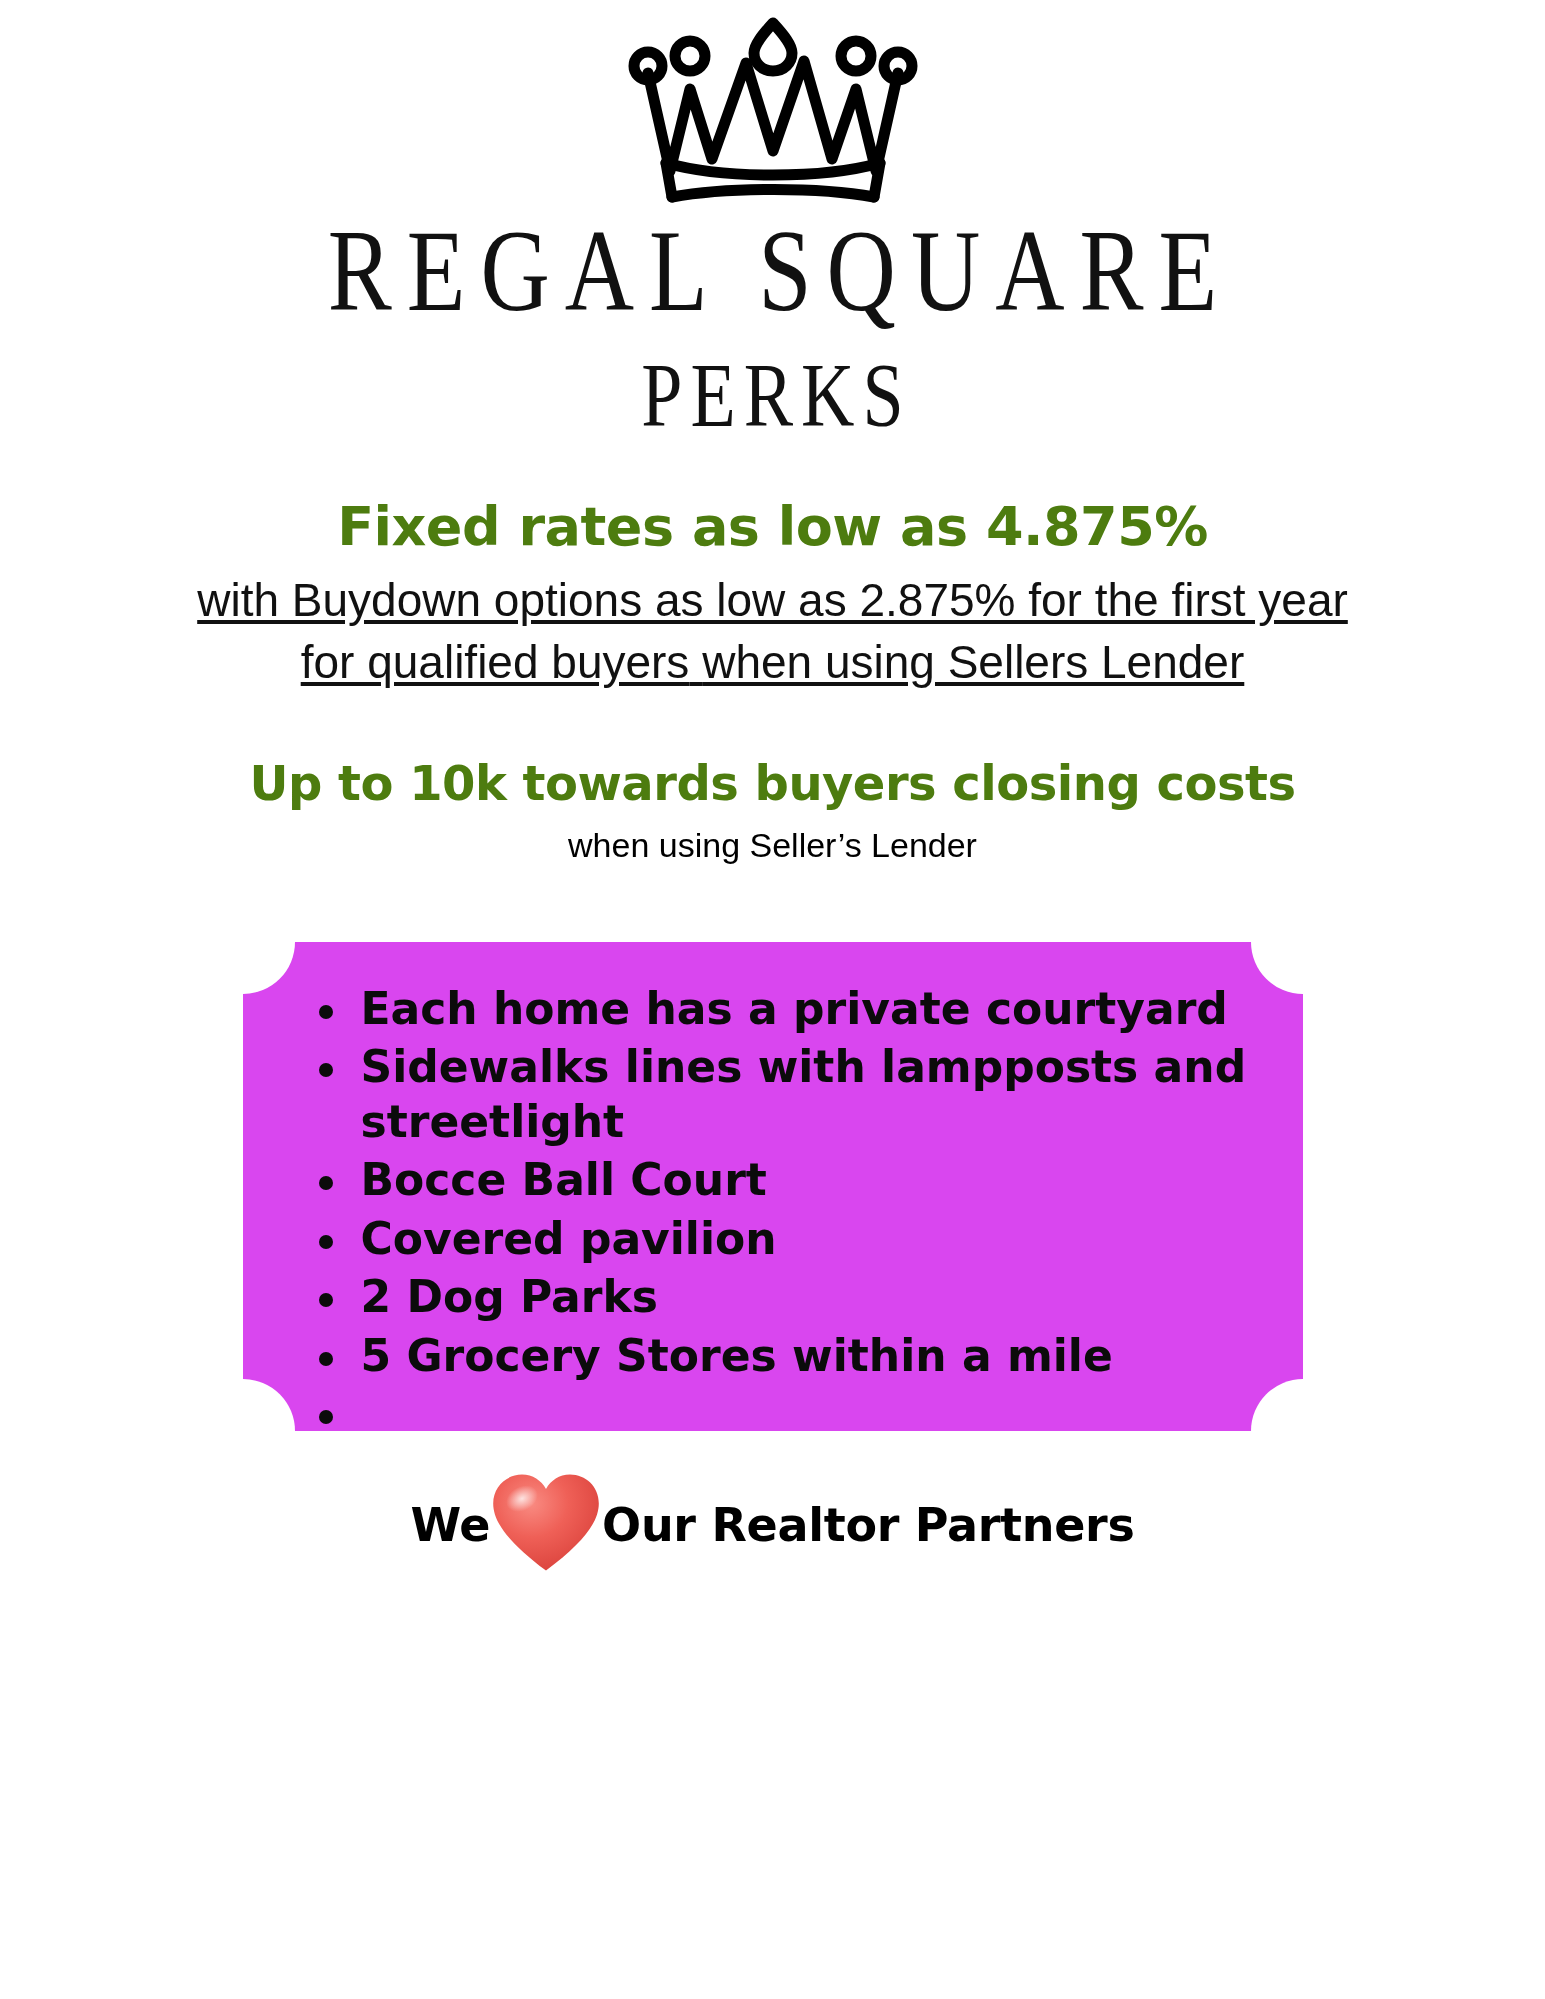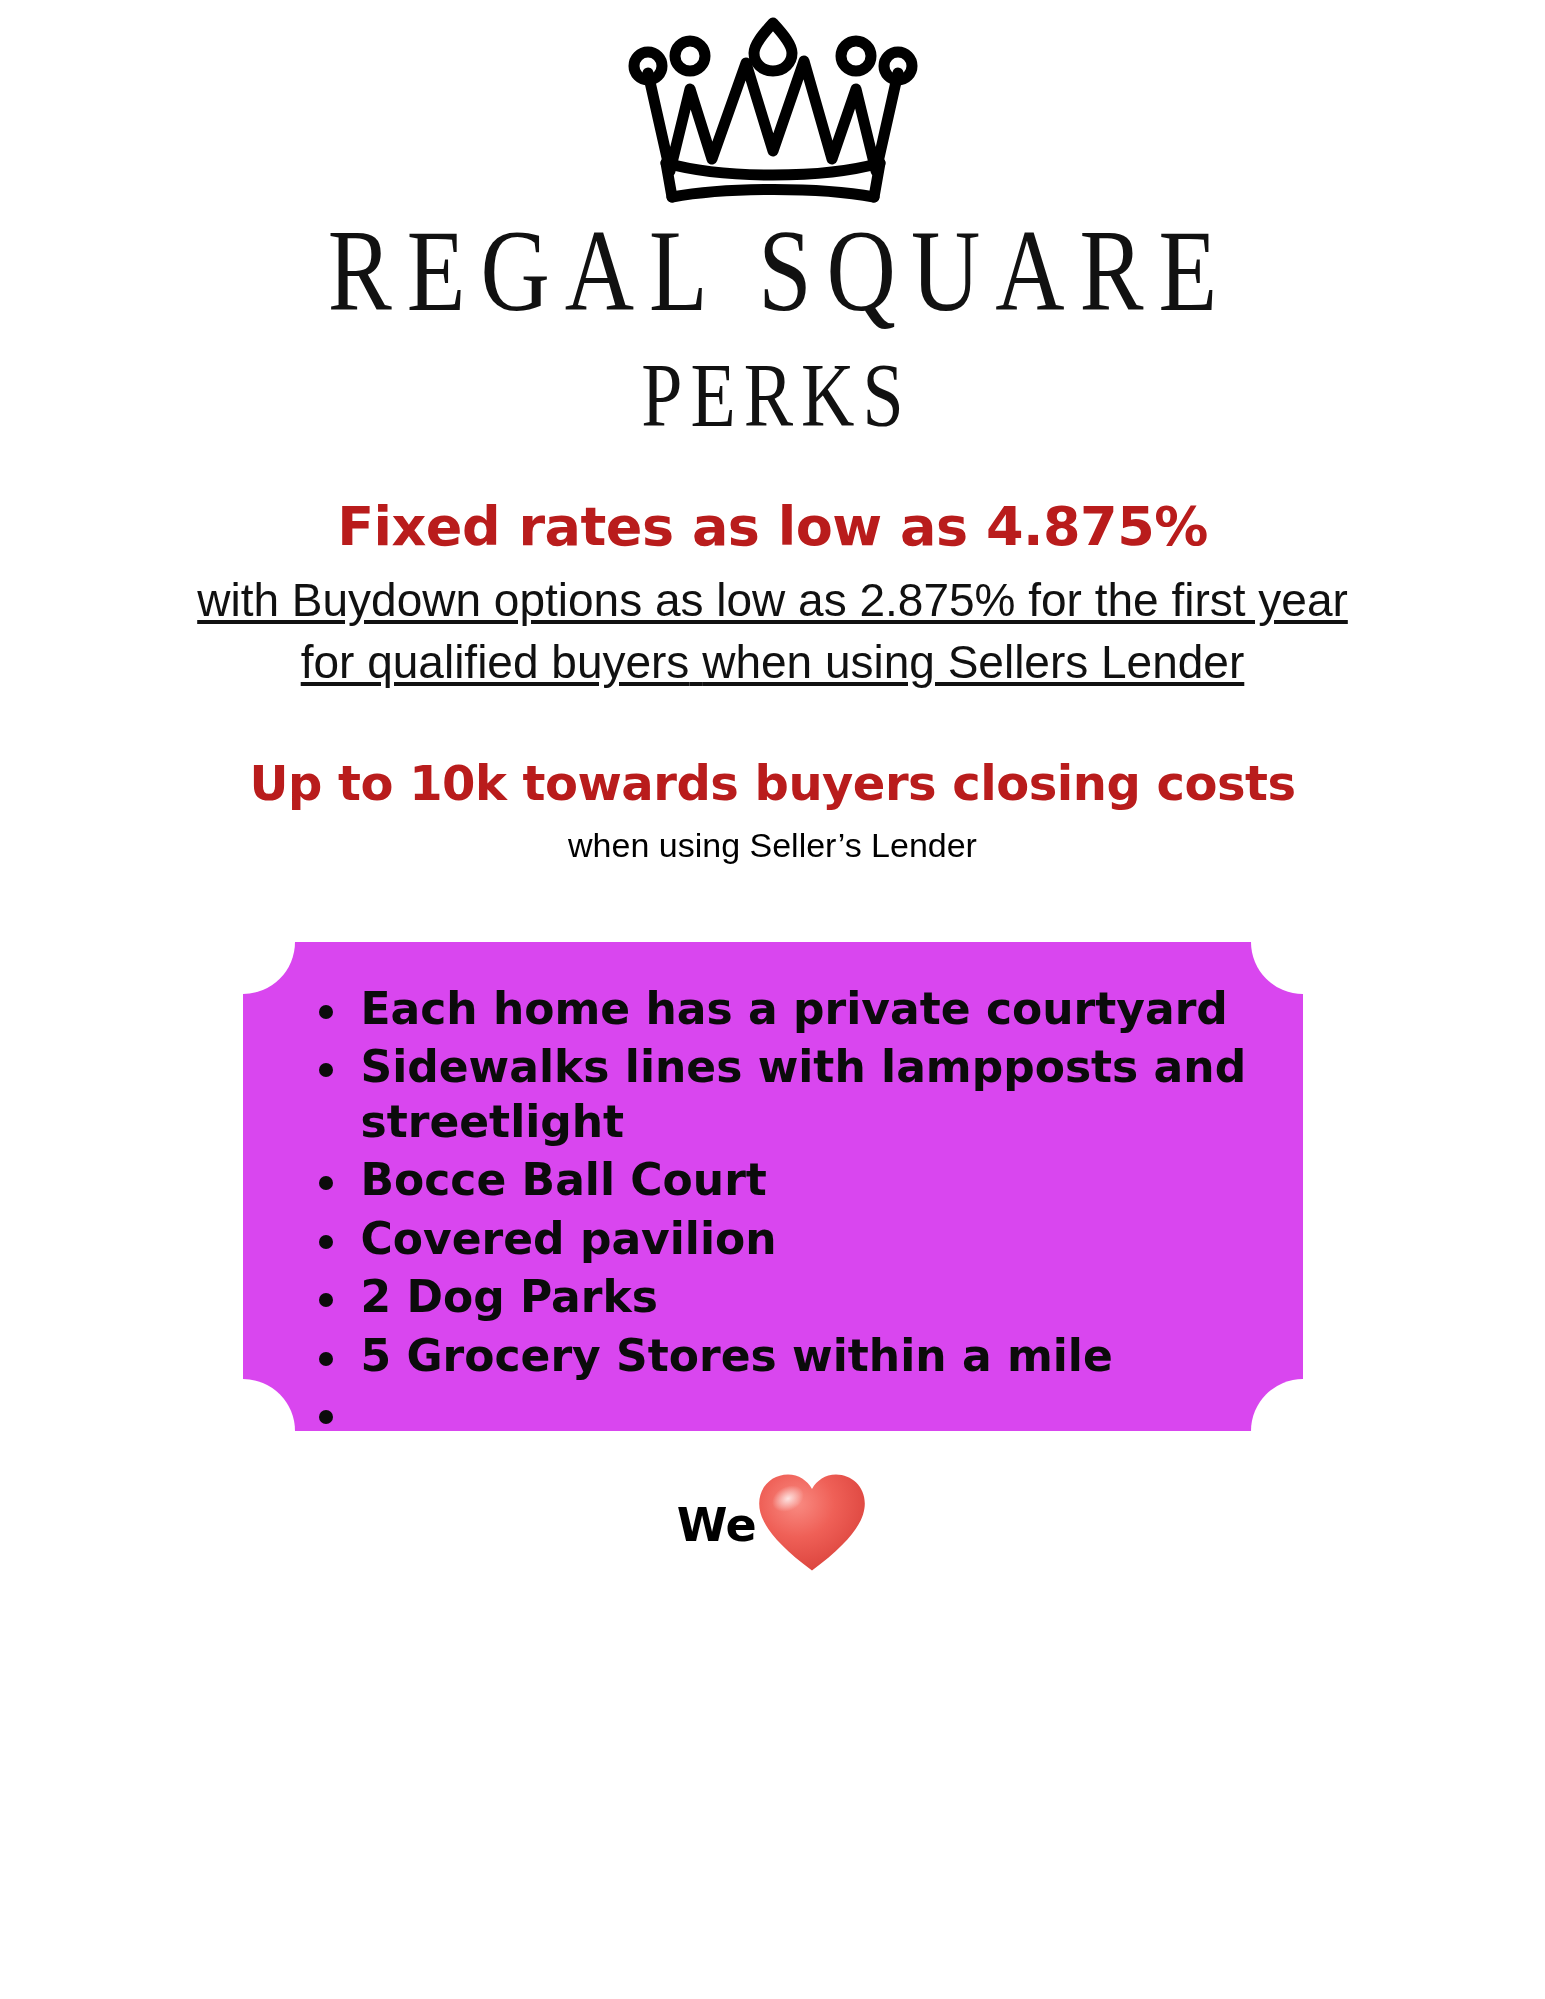--- a/index.html
+++ b/index.html
@@ -71,21 +71,21 @@
     margin-top: 74px;
     text-align: center;
     width: 100%;
   }
   .offer-head {
     font-family: "DejaVu Sans", "Liberation Sans", sans-serif;
     font-weight: 700;
     font-size: 54px;
     letter-spacing: -0.5px;
     line-height: 1.08;
-    color: #b91c1c;
+    color: #4d7c0f;
   }
   .offer-sub-underline {
     margin-top: 14px;
     font-family: "Liberation Sans", sans-serif;
     font-weight: 400;
     font-size: 46px;
     line-height: 1.34;
     color: #111111;
     text-decoration: underline;
     text-underline-offset: 4px;
@@ -256,15 +256,16 @@
           <stop offset="100%" stop-color="#d9403a"></stop>
         </radialGradient>
         <radialGradient id="hshine" cx="50%" cy="50%" r="50%">
           <stop offset="0%" stop-color="#ffffff" stop-opacity="0.78"></stop>
           <stop offset="100%" stop-color="#ffffff" stop-opacity="0"></stop>
         </radialGradient>
       </defs>
       <path d="M50 88 C18 64 6 47 6 32 C6 18 17 8 30 8 C39 8 46 13 50 20 C54 13 61 8 70 8 C83 8 94 18 94 32 C94 47 82 64 50 88 Z" fill="url(#hgrad)"></path>
       <ellipse cx="30" cy="28" rx="14" ry="10" fill="url(#hshine)" transform="rotate(-28 30 28)"></ellipse>
     </svg>
+    <span class="love-text">Our Realtor Partners</span>
   </div>
 
 </div>
 
 </body></html>

